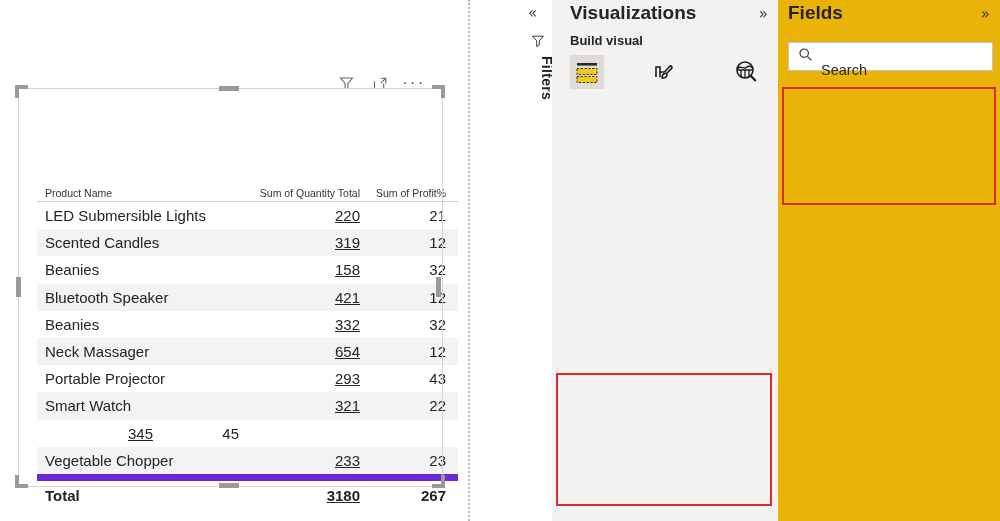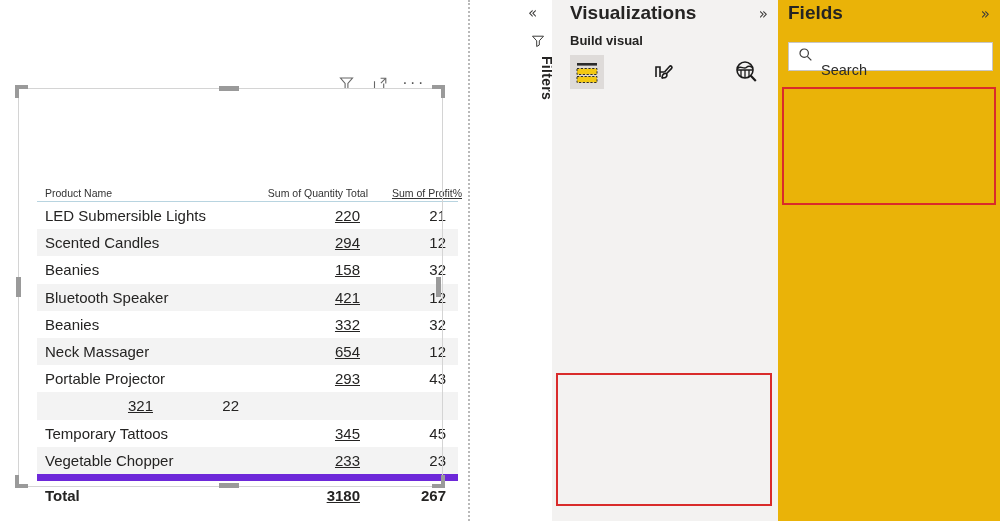--- a/index.html
+++ b/index.html
@@ -33,24 +33,24 @@
 
   
   .vis-toolbar{position:absolute;left:336px;top:70px;width:110px;height:26px;
     display:flex;align-items:center;gap:14px;}
   .vtool{width:20px;height:20px;display:flex;align-items:center;justify-content:center;cursor:pointer;}
   .dots{letter-spacing:2.5px;color:#555;font-size:16px;line-height:8px;}
 
   
   .tbl{position:absolute;left:19px;top:89px;width:421px;}
   .tbl-head{display:flex;height:22px;align-items:flex-end;padding-bottom:2px;
-    border-bottom:1px solid #b8d4e0;gap:8px;}
+    border-bottom:1px solid #b8d4e0;}
   .tbl-head .c0{flex:0 0 199px;padding-left:8px;font-size:10.5px;color:#333;}
   .tbl-head .c1{flex:0 0 116px;text-align:right;font-size:10.5px;color:#333;}
-  .tbl-head .c2{flex:0 0 86px;text-align:right;font-size:10.5px;color:#333;padding-right:21px;text-decoration:underline;}
+  .tbl-head .c2{flex:0 0 86px;text-align:right;font-size:10.5px;color:#333;padding-right:21px;}
 
   .row{display:flex;height:27.2px;align-items:center;}
   .row.alt{background:#f3f3f3;}
   .row .c0{flex:0 0 199px;padding-left:8px;font-size:15px;color:#252423;white-space:nowrap;}
   .row .c1{flex:0 0 116px;text-align:right;font-size:15px;color:#252423;text-decoration:underline;}
   .row .c2{flex:0 0 86px;text-align:right;font-size:15px;color:#252423;padding-right:21px;}
   .row.total{font-weight:bold;border-top:7px solid #6d28d9;height:29px;}
   .row.total .c0,.row.total .c1,.row.total .c2{font-weight:bold;}
 
   
@@ -121,21 +121,21 @@
           <div class="c2">Sum of Profit%</div>
         </div>
 
         <div class="row">
           <div class="c0">LED Submersible Lights</div>
           <div class="c1">220</div>
           <div class="c2">21</div>
         </div>
         <div class="row alt">
           <div class="c0">Scented Candles</div>
-          <div class="c1">294</div>
+          <div class="c1">319</div>
           <div class="c2">12</div>
         </div>
         <div class="row">
           <div class="c0">Beanies</div>
           <div class="c1">158</div>
           <div class="c2">32</div>
         </div>
         <div class="row alt">
           <div class="c0">Bluetooth Speaker</div>
           <div class="c1">421</div>
@@ -150,25 +150,25 @@
           <div class="c0">Neck Massager</div>
           <div class="c1">654</div>
           <div class="c2">12</div>
         </div>
         <div class="row">
           <div class="c0">Portable Projector</div>
           <div class="c1">293</div>
           <div class="c2">43</div>
         </div>
         <div class="row alt">
+          <div class="c0">Smart Watch</div>
           <div class="c1">321</div>
           <div class="c2">22</div>
         </div>
         <div class="row">
-          <div class="c0">Temporary Tattoos</div>
           <div class="c1">345</div>
           <div class="c2">45</div>
         </div>
         <div class="row alt">
           <div class="c0">Vegetable Chopper</div>
           <div class="c1">233</div>
           <div class="c2">23</div>
         </div>
 
         <div class="row total">

